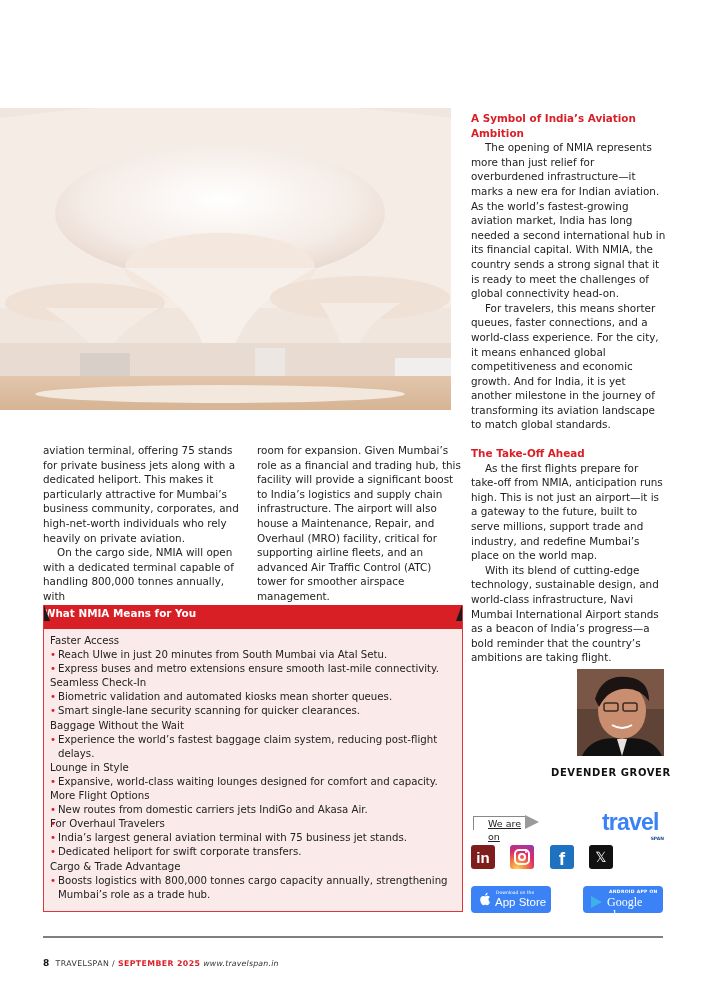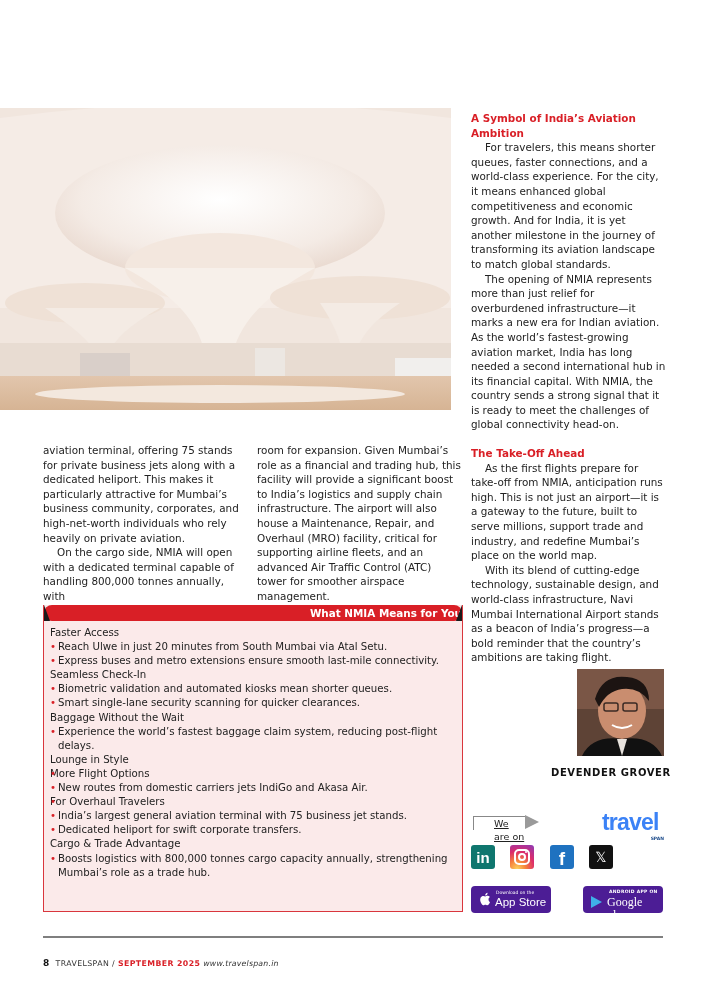--- a/index.html
+++ b/index.html
@@ -21,66 +21,66 @@
   .col3 { position: absolute; left: 471px; top: 111px; width: 196px; }
 
   .heading { color: #d91f26; font-weight: bold; font-size: 10.4px; line-height: 14.6px; }
   .section2 { margin-top: 14px; }
 
   .box {
     position: absolute; left: 43px; top: 605px; width: 420px; height: 307px;
     background: #fbeaea; border: 1.5px solid #d9363d; border-top: none;
   }
   .box-header {
-    position: relative; height: 16px; background: #d91f26; color: #fff;
-    font-weight: bold; font-size: 10.4px; line-height: 16px; text-align: right; border-radius: 8px;
+    position: relative; height: 24px; background: #d91f26; color: #fff;
+    font-weight: bold; font-size: 10.4px; line-height: 16px; text-align: left;
   }
   .box-header .corner-l { position: absolute; left: 0; top: 0; width: 0; height: 0;
     border-top: 16px solid transparent; border-left: 6px solid #1a1a1a; }
   .box-header .corner-r { position: absolute; right: 0; top: 0; width: 0; height: 0;
     border-top: 16px solid transparent; border-right: 6px solid #1a1a1a; }
   .box-body { padding: 5px 6px 0 6px; font-size: 10.2px; line-height: 14.1px; color: #222; }
   .box-body .cat { }
   .box-body .bullet { padding-left: 8px; position: relative; }
   .box-body .bullet .dot { position: absolute; left: 0; top: 0; color: #d91f26; }
 
   .portrait {
     position: absolute; left: 577px; top: 669px; width: 87px; height: 87px; overflow: hidden;
     background: linear-gradient(135deg, #6d4a3b 0%, #8a5a47 40%, #3b2a26 100%);
   }
   .author { position: absolute; left: 551px; top: 767px; font-weight: bold; font-size: 10px;
     letter-spacing: 0.6px; color: #111; }
 
   .weareon { position: absolute; left: 471px; top: 814px; width: 72px; height: 16px; }
   .weareon .lbl { position: absolute; left: 2px; top: 2px; width: 52px; height: 14px;
     border-left: 1.5px solid #888; border-top: 1.5px solid #888; font-size: 9.5px; line-height: 13px;
-    padding-left: 20px; color: #222; text-decoration: underline; }
+    padding-left: 14px; color: #222; text-decoration: underline; }
   .weareon .arrow { position: absolute; left: 54px; top: 1px; width: 0; height: 0;
     border-top: 7px solid transparent; border-bottom: 7px solid transparent; border-left: 14px solid #9a9a9a; }
 
   .brand { position: absolute; left: 602px; top: 811px; width: 64px; height: 30px; }
   .brand .word { font-family: "Liberation Sans", sans-serif; font-weight: bold; font-size: 23px;
     color: #3b82f6; line-height: 23px; letter-spacing: -0.8px; }
   .brand .sub { position: absolute; right: 2px; top: 25px; font-size: 4.5px; font-weight: bold; color: #1a4a8a; }
 
   .social { position: absolute; top: 845px; width: 24px; height: 24px; border-radius: 3px; }
-  .s-in { left: 471px; background: #0f766e; }
+  .s-in { left: 471px; background: #7f1d1d; }
   .s-ig { left: 510px; background: radial-gradient(circle at 30% 100%, #fdd35c 0%, #f5803c 30%, #dc2c6b 60%, #8a3ab9 100%); }
   .s-fb { left: 550px; background: #1f72c0; }
   .s-x { left: 589px; background: #111; }
   .social span { position: absolute; left: 0; top: 0; width: 100%; height: 100%; color: #fff;
     font-weight: bold; text-align: center; font-family: "Liberation Sans", sans-serif; }
   .s-in span { font-size: 15px; line-height: 25px; }
   .s-fb span { font-size: 19px; line-height: 28px; }
   .s-x span { font-size: 14px; line-height: 24px; font-weight: normal; }
   .s-ig .ring { position: absolute; left: 4px; top: 4px; width: 16px; height: 16px; border: 2px solid #fff; border-radius: 5px; }
   .s-ig .lens { position: absolute; left: 8px; top: 8px; width: 8px; height: 8px; border: 2px solid #fff; border-radius: 50%; }
   .s-ig .flash { position: absolute; left: 15px; top: 6px; width: 2px; height: 2px; background: #fff; border-radius: 50%; }
 
-  .store { position: absolute; top: 886px; height: 27px; background: #4c1d95; border-radius: 4px; color: #fff; }
+  .store { position: absolute; top: 886px; height: 27px; background: #3b82f6; border-radius: 4px; color: #fff; }
   .appstore { left: 471px; width: 80px; }
   .gplay { left: 583px; width: 80px; }
   .store .small { position: absolute; top: 4px; font-size: 4.5px; line-height: 5px; }
   .store .big { position: absolute; top: 10px; font-size: 11.5px; line-height: 13px; font-family: "Liberation Sans", sans-serif; }
   .appstore .apple { position: absolute; left: 8px; top: 6px; width: 12px; height: 14px; }
   .appstore .small { left: 25px; }
   .appstore .big { left: 24px; }
   .gplay .small { left: 26px; top: 3px; letter-spacing: 0.3px; font-weight: bold; }
   .gplay .big { left: 24px; font-family: "Liberation Serif", serif; font-size: 12px; }
   .gplay .tri { position: absolute; left: 8px; top: 10px; width: 0; height: 0;
@@ -131,22 +131,22 @@
   <p class="noindent">aviation terminal, offering 75 stands for private business jets along with a dedicated heliport. This makes it particularly attractive for Mumbai’s business community, corporates, and high-net-worth individuals who rely heavily on private aviation.</p>
   <p>On the cargo side, NMIA will open with a dedicated terminal capable of handling 800,000 tonnes annually, with</p>
 </div>
 
 <div class="col2 body-text">
   <p class="noindent">room for expansion. Given Mumbai’s role as a financial and trading hub, this facility will provide a significant boost to India’s logistics and supply chain infrastructure. The airport will also house a Maintenance, Repair, and Overhaul (MRO) facility, critical for supporting airline fleets, and an advanced Air Traffic Control (ATC) tower for smoother airspace management.</p>
 </div>
 
 <div class="col3 body-text">
   <div class="heading">A Symbol of India’s Aviation Ambition</div>
+  <p>The opening of NMIA represents more than just relief for overburdened infrastructure—it marks a new era for Indian aviation. As the world’s fastest-growing aviation market, India has long needed a second international hub in its financial capital. With NMIA, the country sends a strong signal that it is ready to meet the challenges of global connectivity head-on.</p>
   <p>For travelers, this means shorter queues, faster connections, and a world-class experience. For the city, it means enhanced global competitiveness and economic growth. And for India, it is yet another milestone in the journey of transforming its aviation landscape to match global standards.</p>
-  <p>The opening of NMIA represents more than just relief for overburdened infrastructure—it marks a new era for Indian aviation. As the world’s fastest-growing aviation market, India has long needed a second international hub in its financial capital. With NMIA, the country sends a strong signal that it is ready to meet the challenges of global connectivity head-on.</p>
   <div class="heading section2">The Take-Off Ahead</div>
   <p>As the first flights prepare for take-off from NMIA, anticipation runs high. This is not just an airport—it is a gateway to the future, built to serve millions, support trade and industry, and redefine Mumbai’s place on the world map.</p>
   <p>With its blend of cutting-edge technology, sustainable design, and world-class infrastructure, Navi Mumbai International Airport stands as a beacon of India’s progress—a bold reminder that the country’s ambitions are taking flight.</p>
 </div>
 
 <div class="box">
   <div class="box-header">
     <span class="corner-l"></span>
     <span>What NMIA Means for You</span>
     <span class="corner-r"></span>
@@ -154,21 +154,21 @@
   <div class="box-body" id="box-body">
       <div class="cat">Faster Access</div>
       <div class="bullet"><span class="dot">•</span><span>Reach Ulwe in just 20 minutes from South Mumbai via Atal Setu.</span></div>
       <div class="bullet"><span class="dot">•</span><span>Express buses and metro extensions ensure smooth last-mile connectivity.</span></div>
       <div class="cat">Seamless Check-In</div>
       <div class="bullet"><span class="dot">•</span><span>Biometric validation and automated kiosks mean shorter queues.</span></div>
       <div class="bullet"><span class="dot">•</span><span>Smart single-lane security scanning for quicker clearances.</span></div>
       <div class="cat">Baggage Without the Wait</div>
       <div class="bullet"><span class="dot">•</span><span>Experience the world’s fastest baggage claim system, reducing post-flight delays.</span></div>
       <div class="cat">Lounge in Style</div>
-      <div class="bullet"><span class="dot">•</span></div>
+      <div class="bullet"><span class="dot">•</span><span>Expansive, world-class waiting lounges designed for comfort and capacity.</span></div>
       <div class="cat">More Flight Options</div>
       <div class="bullet"><span class="dot">•</span><span>New routes from domestic carriers jets IndiGo and Akasa Air.</span></div>
       <div class="bullet"><span class="dot">•</span></div>
       <div class="cat">For Overhaul Travelers</div>
       <div class="bullet"><span class="dot">•</span><span>India’s largest general aviation terminal with 75 business jet stands.</span></div>
       <div class="bullet"><span class="dot">•</span><span>Dedicated heliport for swift corporate transfers.</span></div>
       <div class="cat">Cargo &amp; Trade Advantage</div>
       <div class="bullet"><span class="dot">•</span><span>Boosts logistics with 800,000 tonnes cargo capacity annually, strengthening Mumbai’s role as a trade hub.</span></div>
     </div>
 </div>

